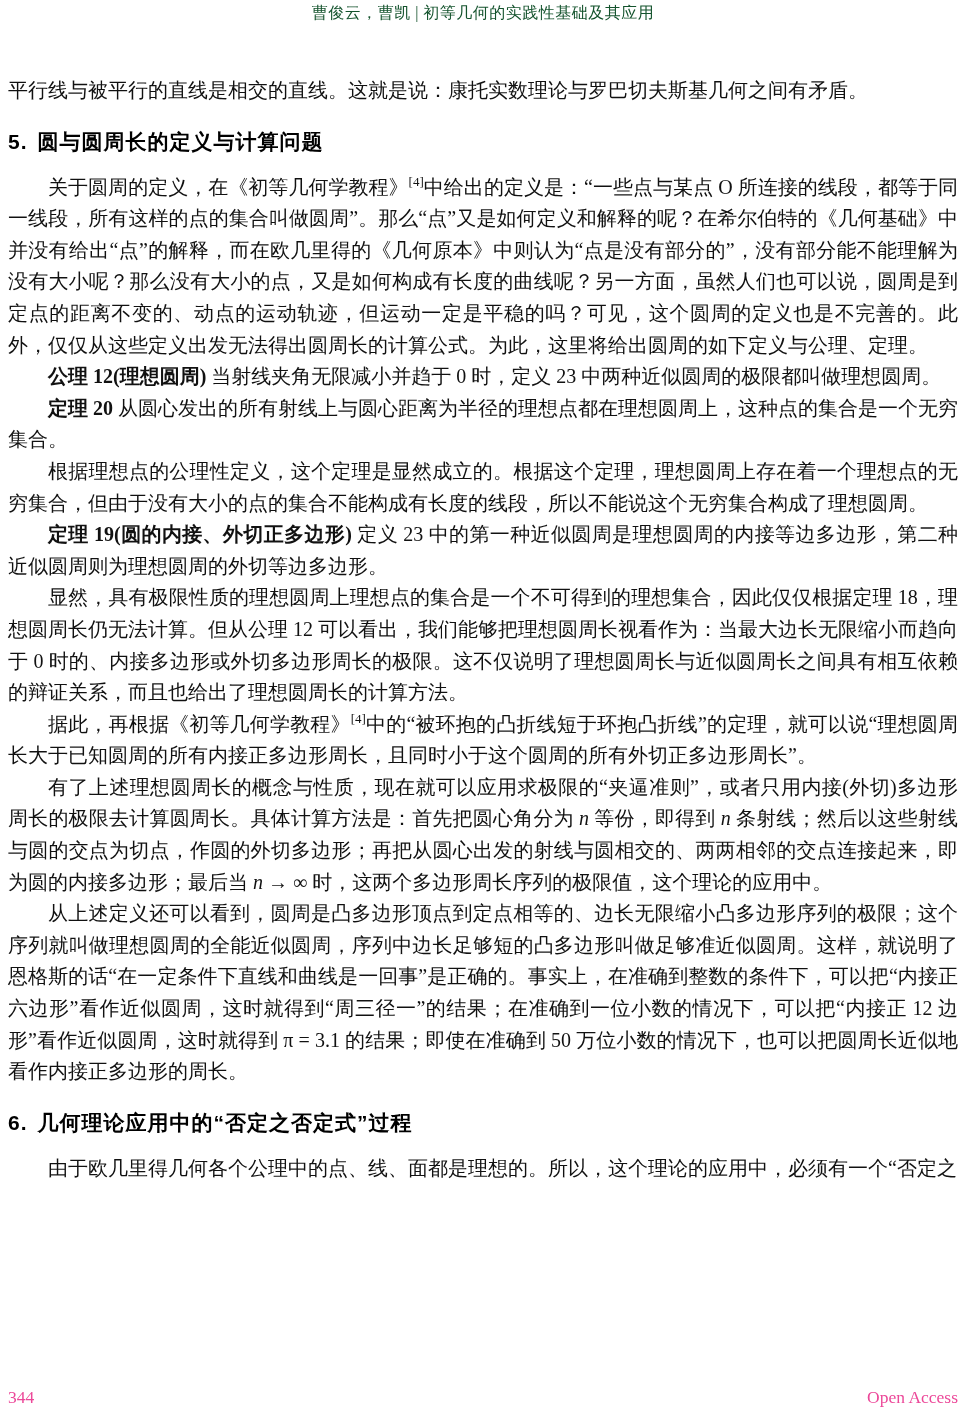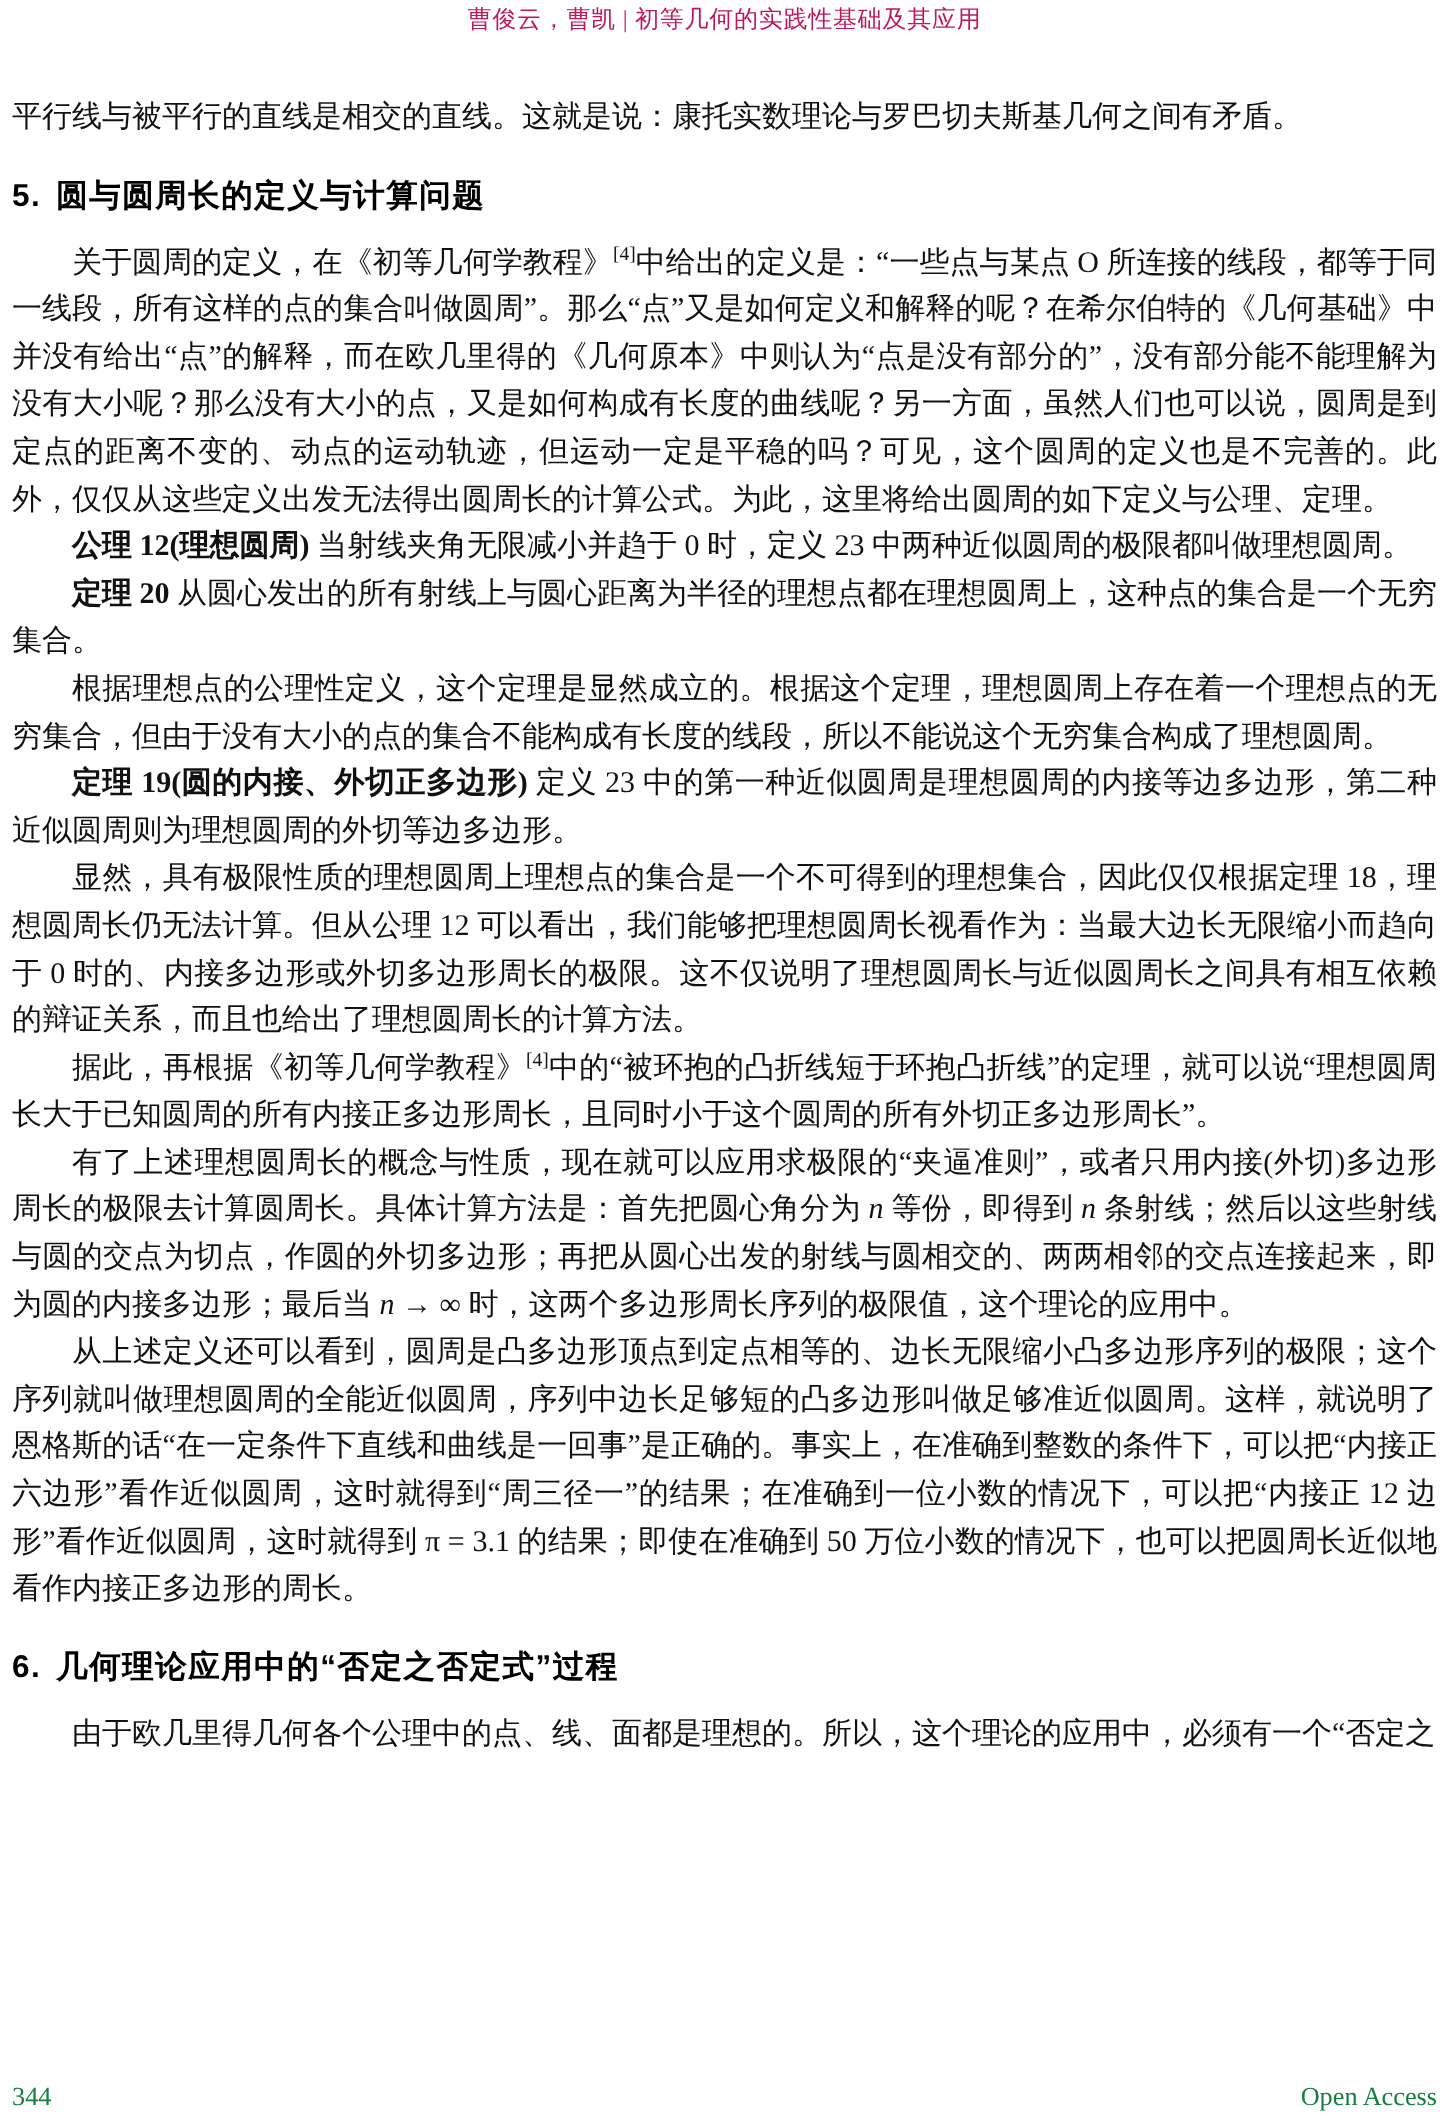--- a/index.html
+++ b/index.html
@@ -14,54 +14,54 @@
     position:relative;
     width:958px;
     height:1414px;
     margin:0 auto;
     padding:0 4px;
     box-sizing:border-box;
   }
   .running-head{
     text-align:center;
     font-size:16px;
-    color:#be185d;
+    color:#14532d;
     padding-top:3px;
     letter-spacing:0.5px;
   }
   .body-text{
     font-size:20px;
     line-height:31.6px;
     text-align:justify;
     margin:0;
   }
   p.body-text{ text-indent:2em; }
   p.no-indent{ text-indent:0; }
-  .intro{ margin-top:39px; }
+  .intro{ margin-top:51px; }
   h2.sec-heading{
     font-family:"Liberation Sans","DejaVu Sans",sans-serif;
     font-size:21px;
     font-weight:bold;
     color:#000;
     margin:21px 0 16px 0;
     letter-spacing:1px;
   }
   h2.sec-heading .secnum{ margin-right:10px; }
   .b{ font-weight:bold; }
   .i{ font-style:italic; font-family:"Liberation Serif","DejaVu Serif",serif; }
   sup{ font-size:13px; line-height:0; }
   .footer{
     position:absolute;
     bottom:6px;
     left:4px;
     right:4px;
     display:flex;
     justify-content:space-between;
     font-size:17.5px;
-    color:#15803d;
+    color:#ec4899;
     align-items:flex-end;
   }
 </style>
 </head>
 <body>
 
 <div class="page">
 
   <div class="running-head">曹俊云，曹凯 | 初等几何的实践性基础及其应用</div>
 

